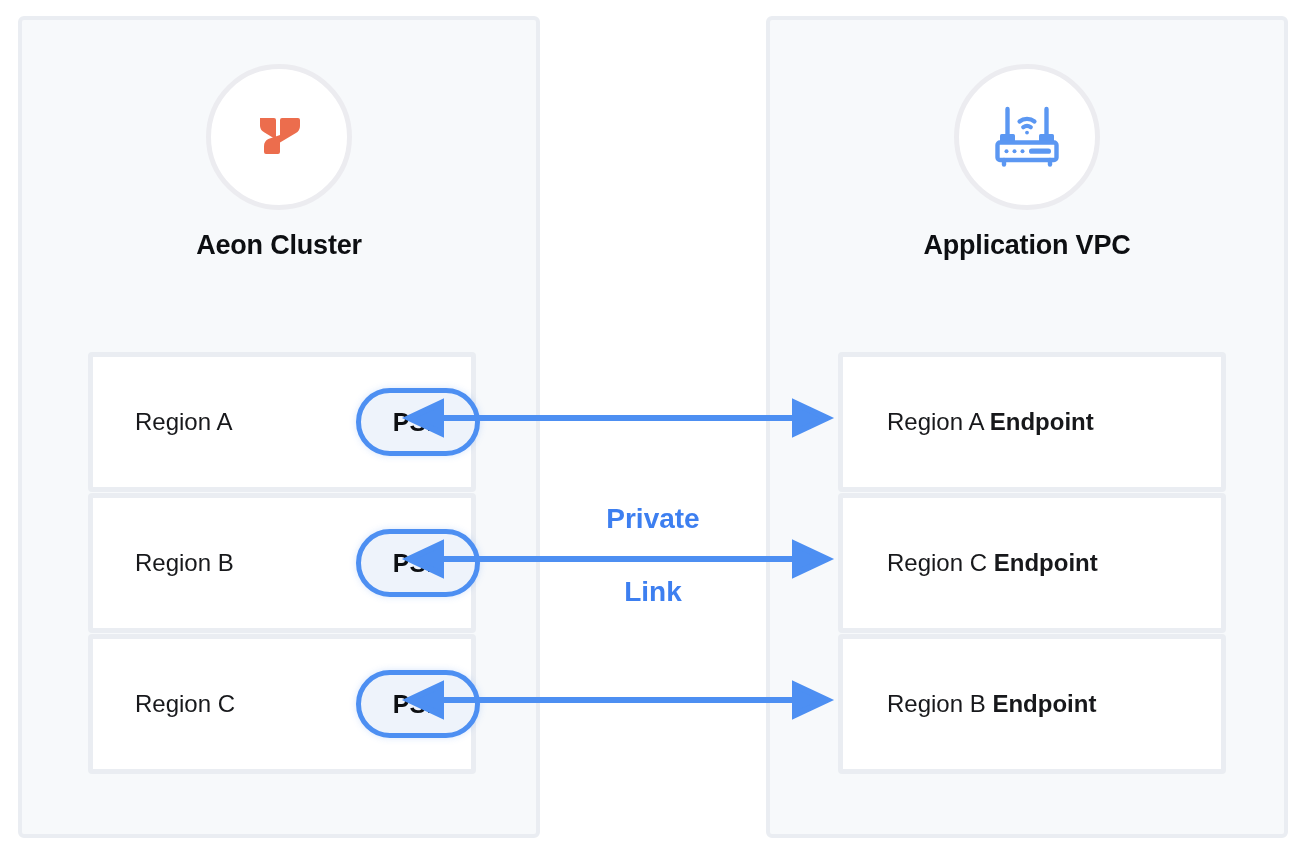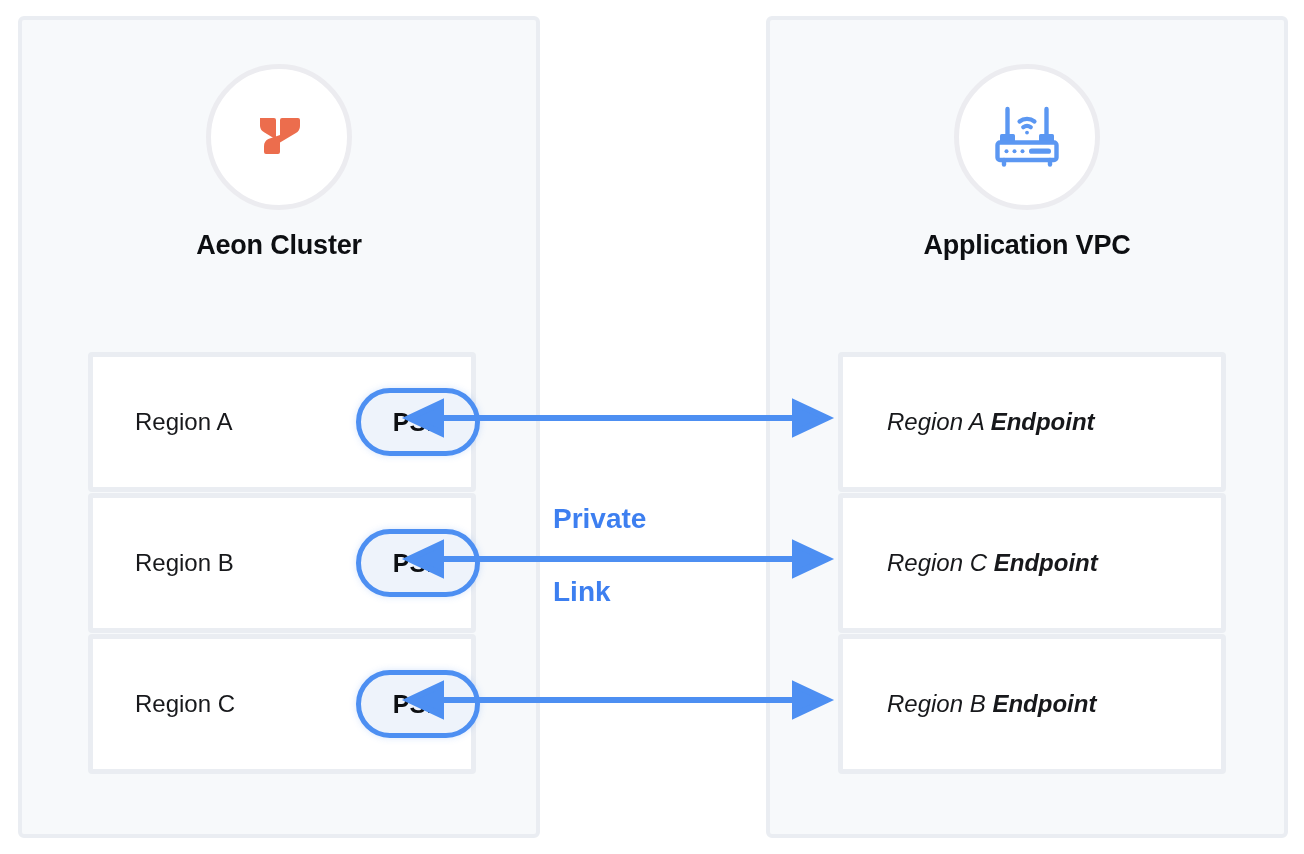--- a/index.html
+++ b/index.html
@@ -124,40 +124,40 @@
     display: flex;
     align-items: center;
   }
   .endpoint-box + .endpoint-box { margin-top: 1px; }
   .endpoint-label {
     position: absolute;
     left: 44px;
     font-size: 24px;
     color: #17181b;
     white-space: nowrap;
-    font-style: italic;
   }
   .endpoint-label .bold { font-weight: bold; }
 
   
   .connectors {
     position: absolute;
     left: 0;
     top: 0;
     width: 1304px;
     height: 854px;
     pointer-events: none;
   }
 
   
   .link-label {
     position: absolute;
     left: 553px;
     top: 505px;
     width: 200px;
+    text-align: center;
     color: #3d7ff0;
     font-size: 28px;
     font-weight: bold;
     line-height: 1;
   }
   .link-label .word-top { display: block; }
   .link-label .word-bottom { display: block; margin-top: 45px; }
 </style>
 </head>
 <body>

